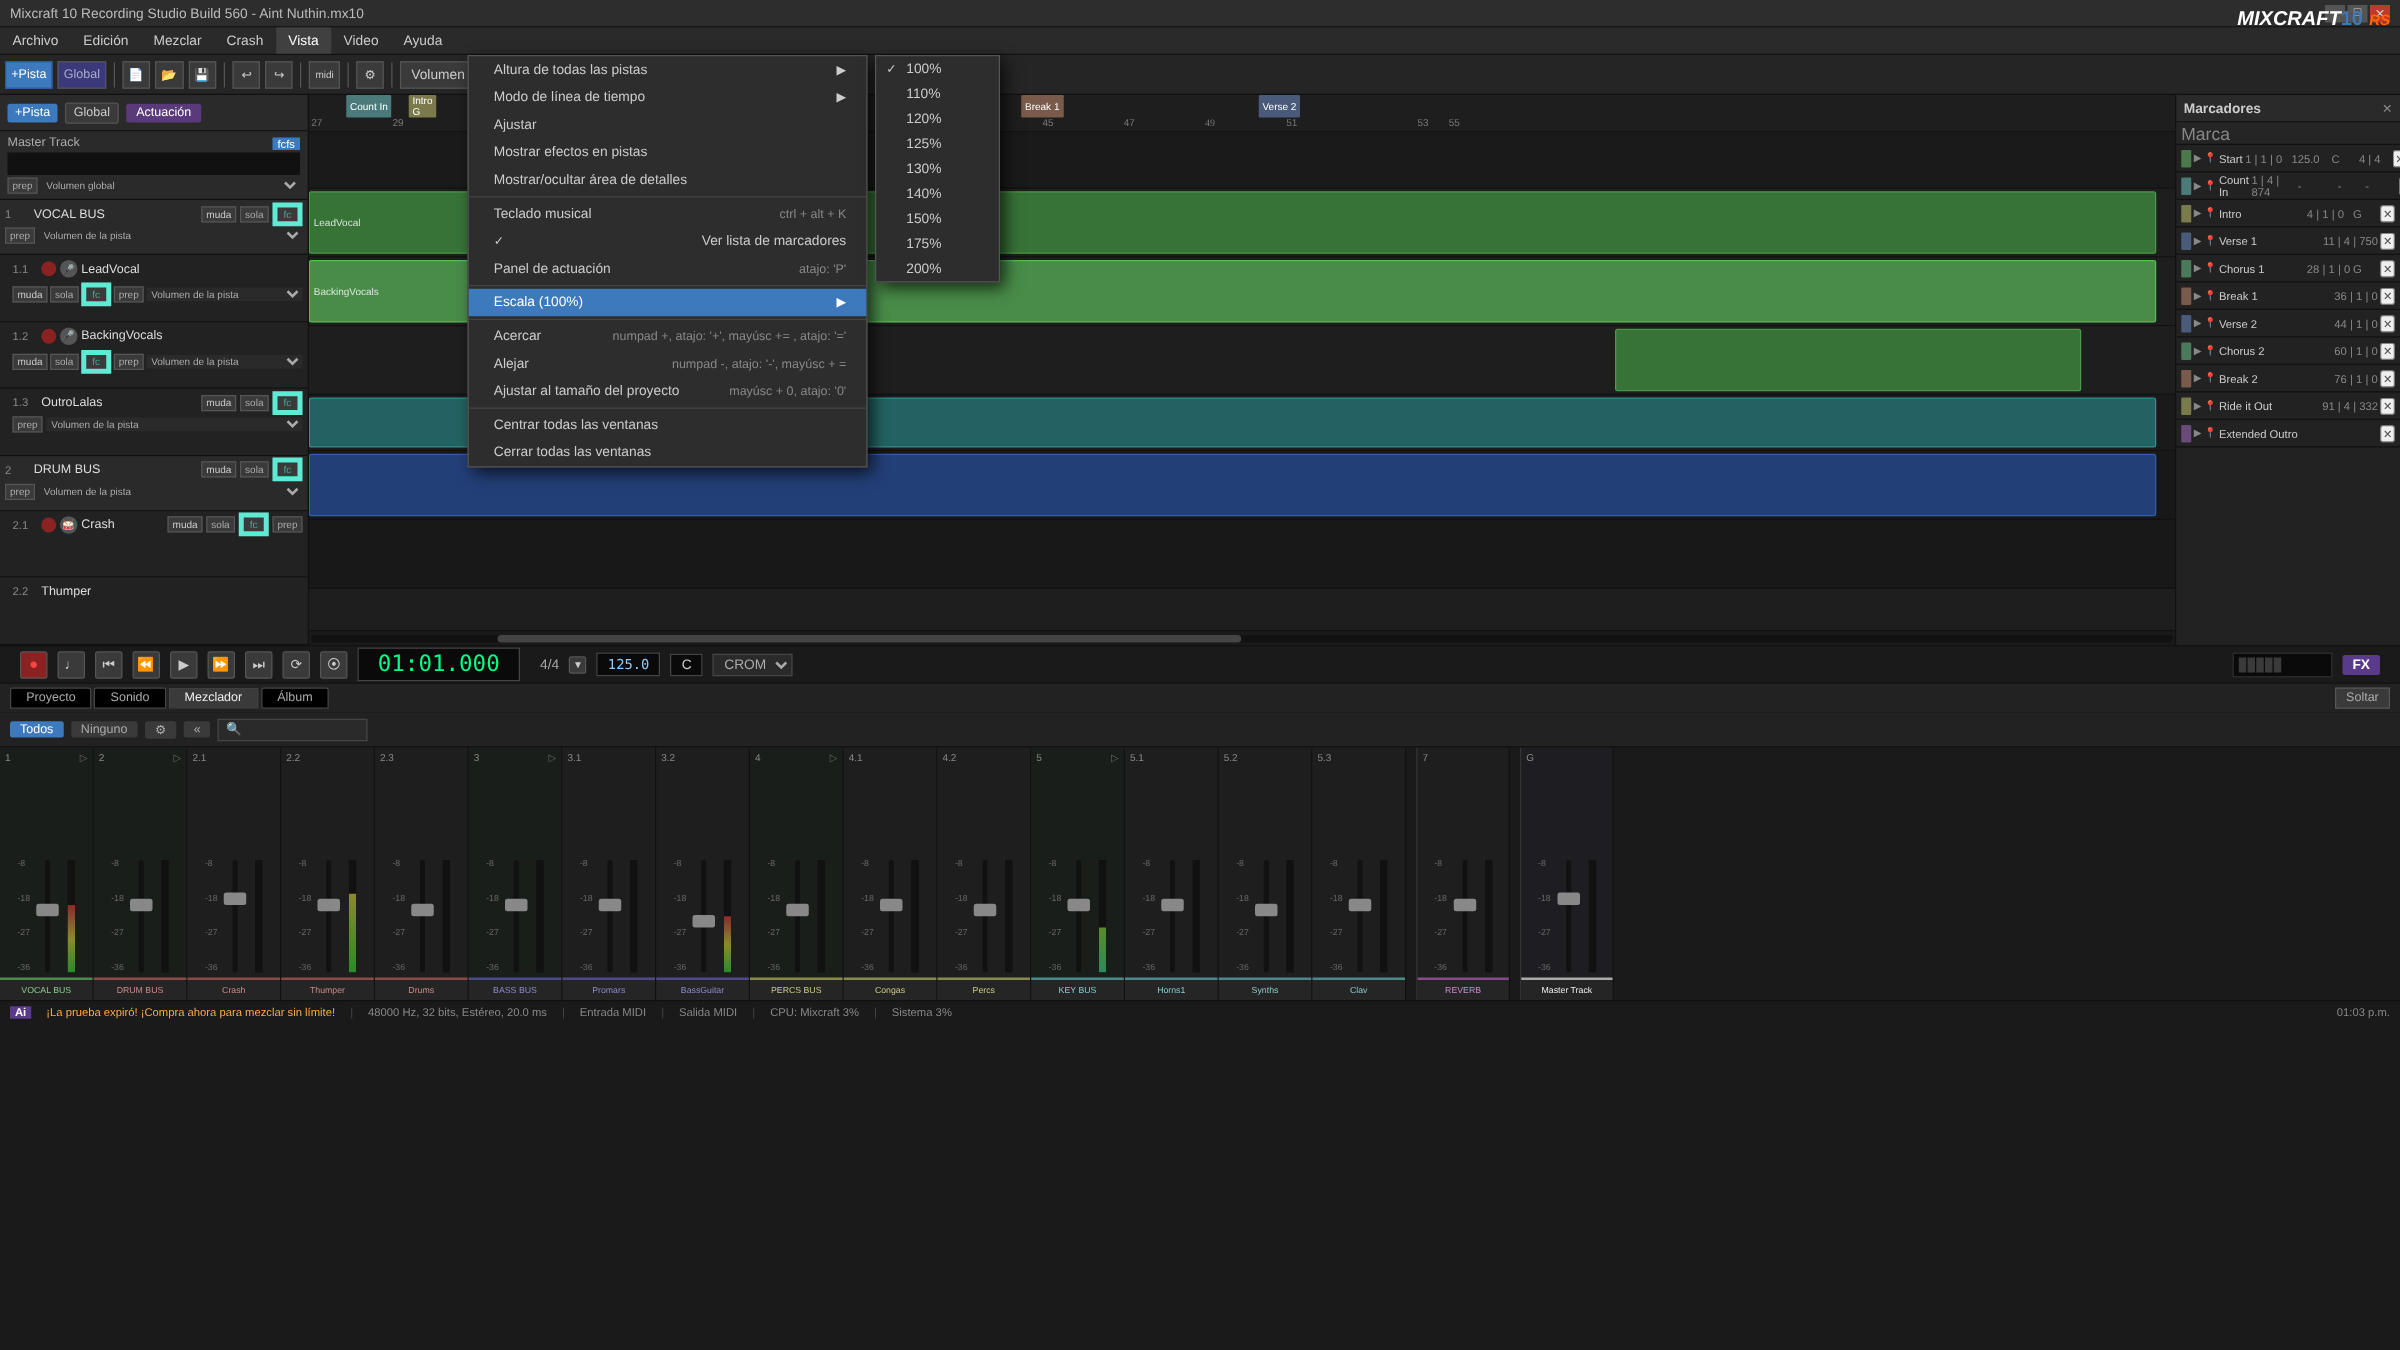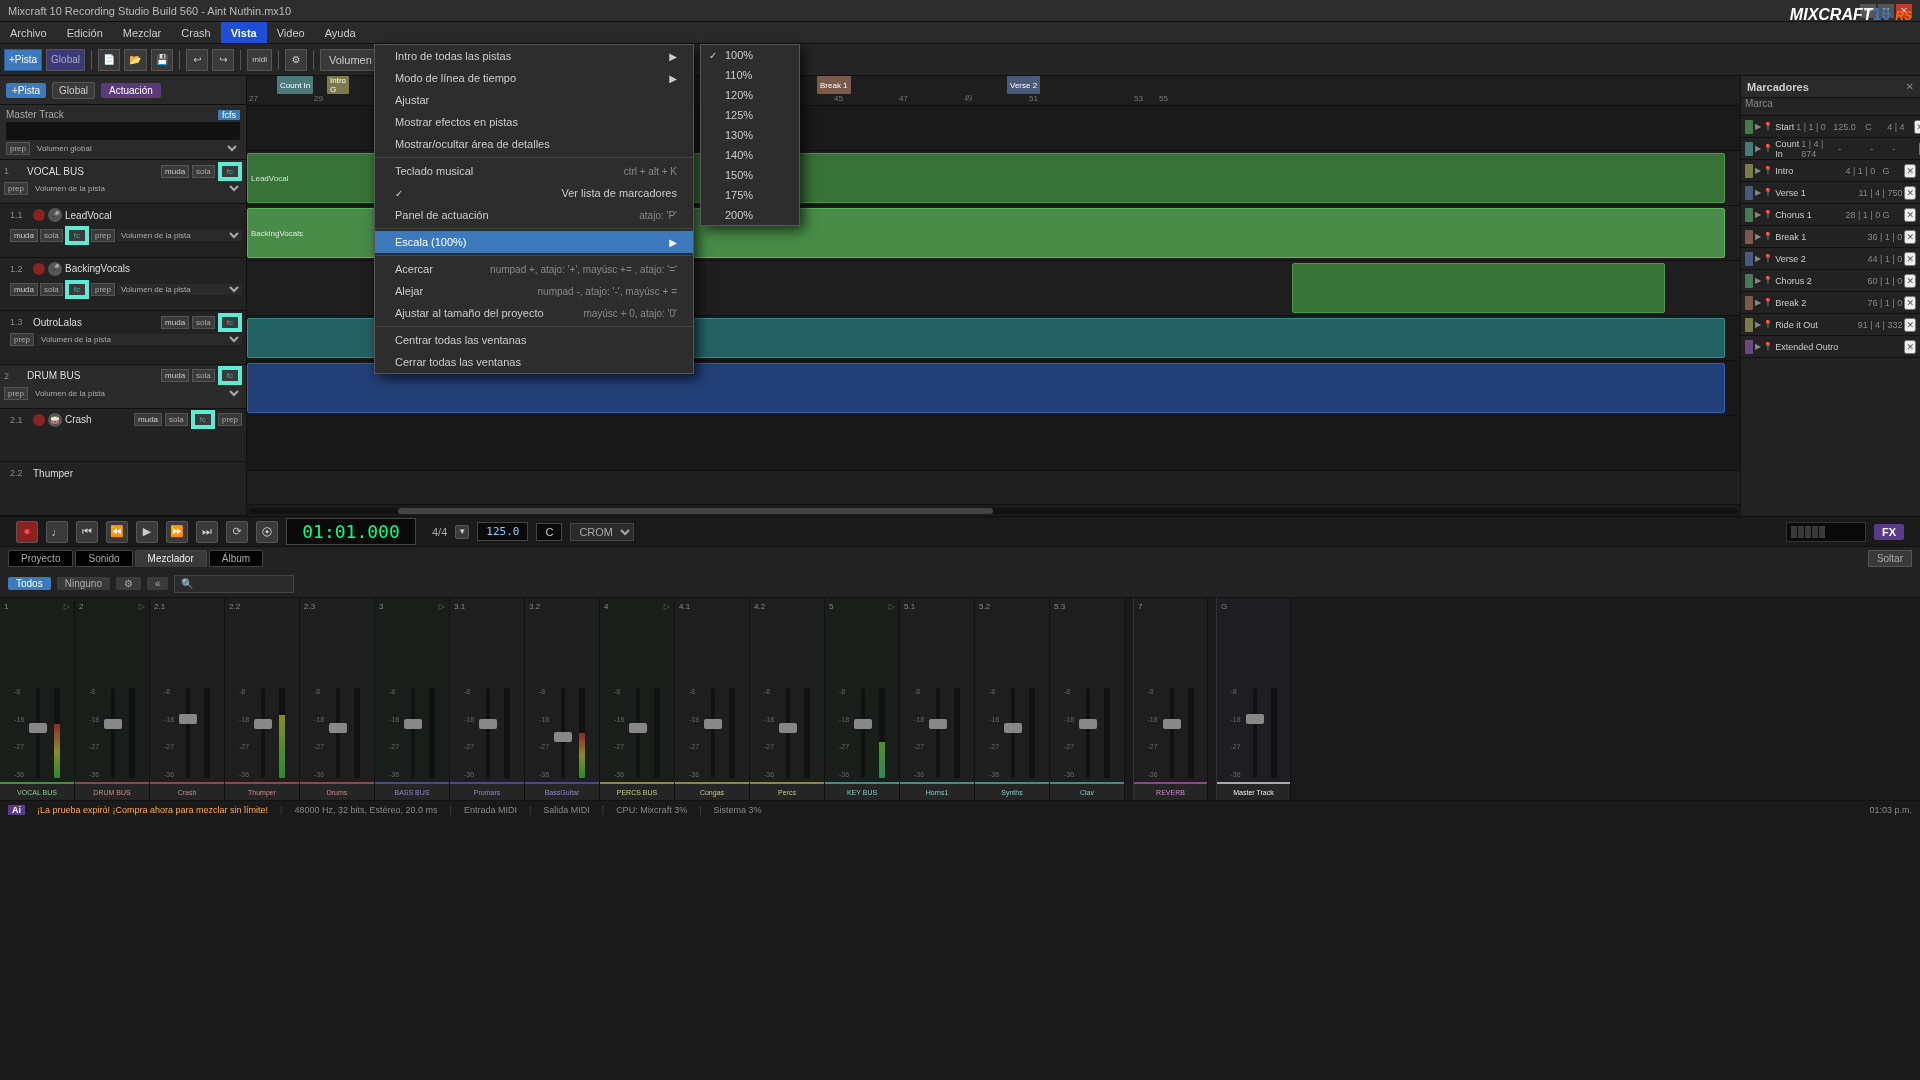--- a/index.html
+++ b/index.html
@@ -7,21 +7,21 @@
 
     
     #titlebar { width: 100%; height: 22px; background: #2d2d2d; display: flex; align-items: center; justify-content: space-between; padding: 0 8px; border-bottom: 1px solid #111; }
     #titlebar .win-btn { width: 16px; height: 14px; background: #555; border: none; cursor: pointer; color: #ccc; font-size: 10px; display: flex; align-items: center; justify-content: center; }
     #titlebar .win-btn.close { background: #c0392b; }
 
     
     #menubar { width: 100%; height: 22px; background: #2a2a2a; display: flex; align-items: center; border-bottom: 1px solid #111; }
     .menu-item { padding: 2px 10px; height: 100%; display: flex; align-items: center; cursor: pointer; font-size: 11px; color: #ccc; }
     .menu-item:hover, .menu-item.active { background: #3c7abd; color: white; }
-    .menu-item.active { background: #1d4ed8; font-weight: bold; }
+    .menu-item.active { background: #404040; }
 
     
     #toolbar { width: 100%; height: 32px; background: #252525; display: flex; align-items: center; padding: 2px 4px; gap: 4px; border-bottom: 1px solid #111; }
     .toolbar-btn { height: 22px; min-width: 22px; background: #3a3a3a; border: 1px solid #555; color: #ccc; cursor: pointer; display: flex; align-items: center; justify-content: center; font-size: 10px; padding: 0 4px; }
     .toolbar-sep { width: 1px; height: 20px; background: #555; margin: 0 2px; }
     .toolbar-select { height: 22px; background: #3a3a3a; border: 1px solid #555; color: #ccc; font-size: 11px; padding: 0 4px; }
 
     
     #main { display: flex; width: 100%; height: calc(1080px - 22px - 22px - 32px - 30px - 30px - 30px); }
 
@@ -52,21 +52,21 @@
 
     #tracks-scroll { flex: 1; overflow-y: auto; overflow-x: hidden; background: #1e1e1e; position: relative; }
     .track-lane { height: 55px; border-bottom: 1px solid #111; background: #1e1e1e; position: relative; }
     .track-lane.bus-lane { height: 45px; background: #1a1a1a; }
     .track-lane.sub-lane { height: 55px; background: #181818; }
 
     
     #markers-panel { width: 180px; background: #222; border-left: 1px solid #111; display: flex; flex-direction: column; flex-shrink: 0; overflow: hidden; }
     #markers-header { height: 22px; background: #2a2a2a; display: flex; align-items: center; justify-content: space-between; padding: 0 6px; border-bottom: 1px solid #111; }
     .markers-title { font-size: 11px; color: #ccc; font-weight: bold; }
-    .markers-col-header { display: flex; align-items: flex-start; height: 18px; padding: 0 4px; background: #252525; border-bottom: 1px solid #111; font-size: 10px; color: #888; gap: 4px; }
+    .markers-col-header { display: flex; align-items: flex-end; height: 18px; padding: 0 4px; background: #252525; border-bottom: 1px solid #111; font-size: 14px; color: #888; gap: 4px; }
     .marker-row { display: flex; align-items: center; height: 22px; padding: 0 4px; border-bottom: 1px solid #111; gap: 2px; font-size: 9px; }
     .marker-color { width: 8px; height: 14px; border-radius: 1px; flex-shrink: 0; }
     .marker-name { flex: 1; color: #ccc; font-size: 9px; }
     .marker-pos { color: #888; font-size: 9px; min-width: 35px; }
     .marker-tempo { color: #888; font-size: 9px; min-width: 30px; }
     .marker-key { color: #888; font-size: 9px; min-width: 20px; }
     .marker-ts { color: #888; font-size: 9px; min-width: 25px; }
     .marker-del { color: #555; cursor: pointer; font-size: 9px; }
 
     
@@ -958,21 +958,21 @@
   <span class="status-sep">|</span>
   <span>Sistema 3%</span>
   <div style="flex:1;"></div>
   <span>01:03 p.m.</span>
 </div>
 
 <div id="menu-overlay">
 
   <div id="vista-menu">
     <div class="dropdown-item">
-      <span>Intro de todas las pistas</span>
+      <span>Altura de todas las pistas</span>
       <span class="dropdown-arrow">▶</span>
     </div>
     <div class="dropdown-item">
       <span>Modo de línea de tiempo</span>
       <span class="dropdown-arrow">▶</span>
     </div>
     <div class="dropdown-item">
       <span>Ajustar</span>
     </div>
     <div class="dropdown-item">

